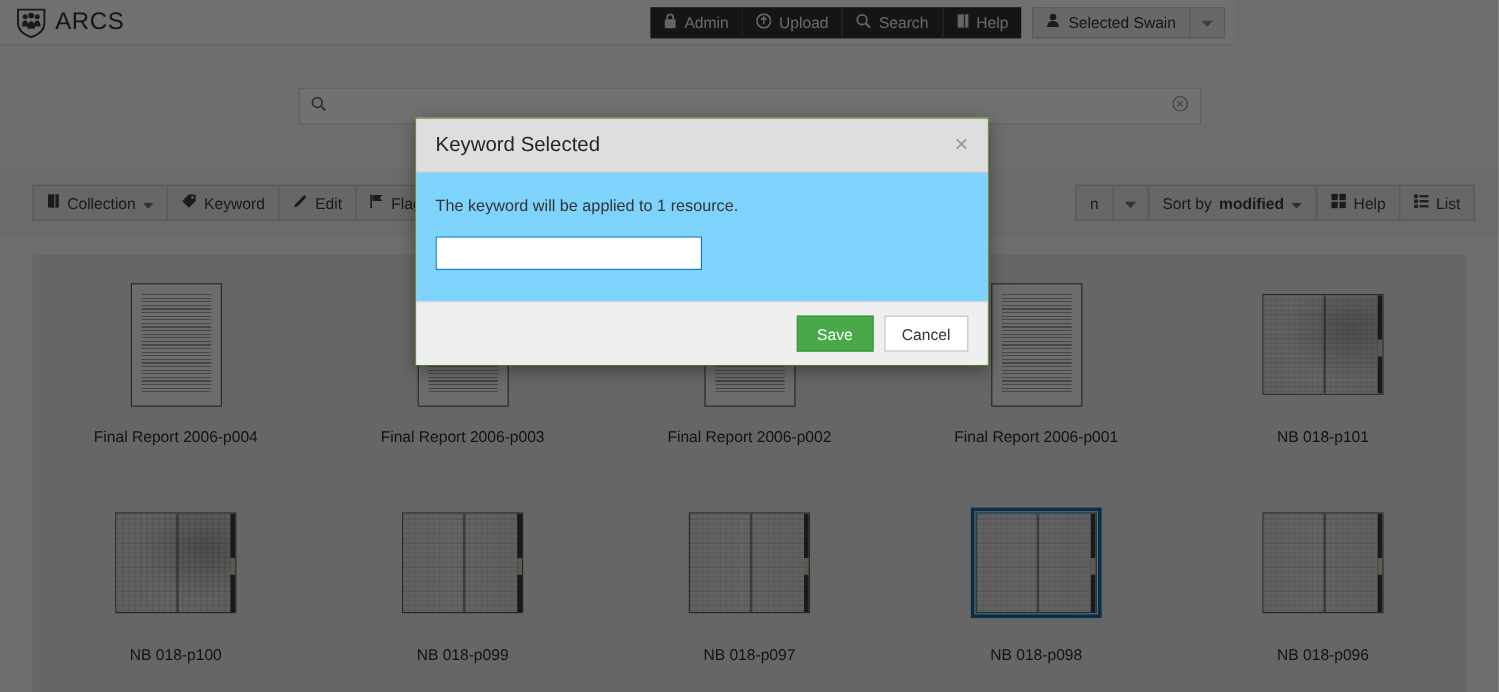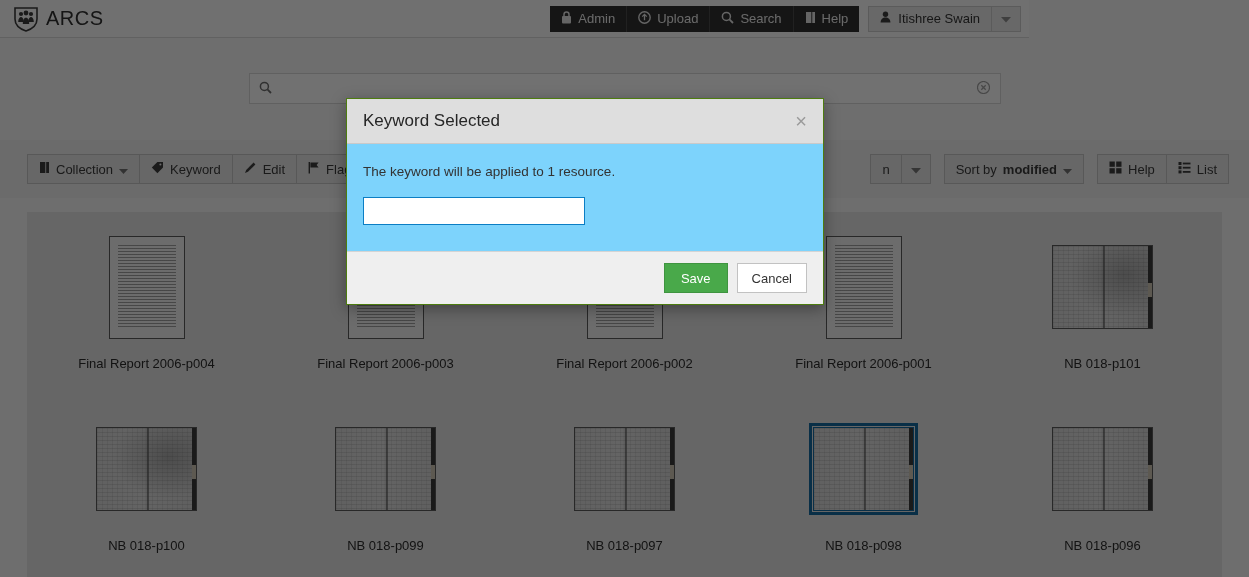--- a/index.html
+++ b/index.html
@@ -89,21 +89,21 @@
   }
   .searchbox .clear-icon { margin-right: 10px; opacity: .55; cursor: pointer; }
 
   
   .toolbar {
     position: absolute; left: 0; top: 140px;
     width: 1249px; height: 58px;
     background: #ededed;
   }
   .tb-left { position: absolute; left: 27px; top: 14px; display: flex; }
-  .tb-right { position: absolute; right: 20px; top: 14px; display: flex; gap: 13px; }
+  .tb-right { position: absolute; right: 20px; top: 14px; display: flex; }
   .tb-btn {
     height: 30px; padding: 0 11px;
     display: flex; align-items: center; gap: 6px;
     background: #e4e4e4; color: #3a3a3a;
     font-size: 13px;
     border: 1px solid #c4c4c4;
     border-right-width: 0;
     cursor: pointer; white-space: nowrap;
   }
   .tb-group .tb-btn:last-child { border-right-width: 1px; }
@@ -326,21 +326,21 @@
       </div>
 
       <div class="user-group">
         <button class="user-btn">
           <span class="ico">
             <svg width="11" height="12" viewBox="0 0 11 12">
               <circle cx="5.5" cy="3.2" r="2.7" fill="#3c3c3c"></circle>
               <path d="M0.6 11.6 C0.6 7.9 2.8 6.4 5.5 6.4 C8.2 6.4 10.4 7.9 10.4 11.6 Z" fill="#3c3c3c"></path>
             </svg>
           </span>
-          <span>Itishree Swain</span>
+          <span>Selected Swain</span>
         </button>
         <button class="user-caret">
           <span class="ico">
             <svg width="10" height="6" viewBox="0 0 10 6">
                 <path d="M0 0 L10 0 L5 5.6 Z" fill="#8d8d8d"></path>
               </svg>
           </span>
         </button>
       </div>
     </div>

